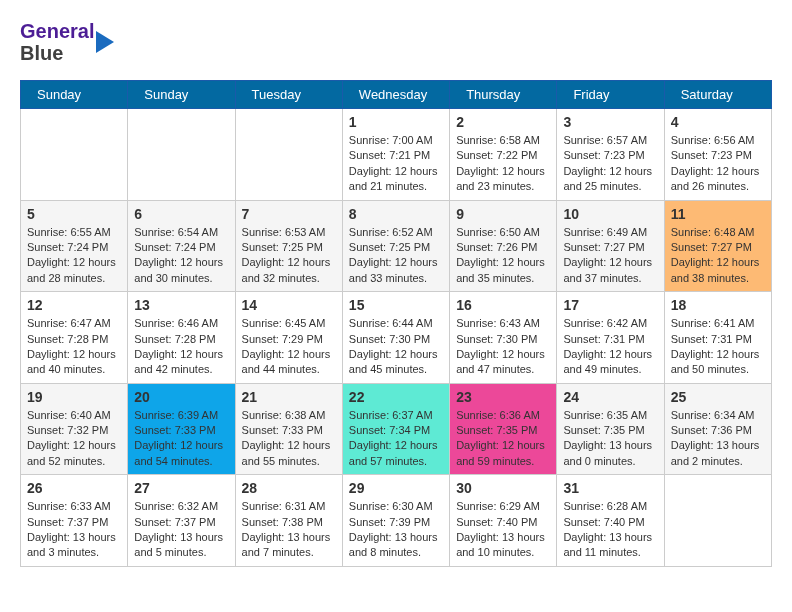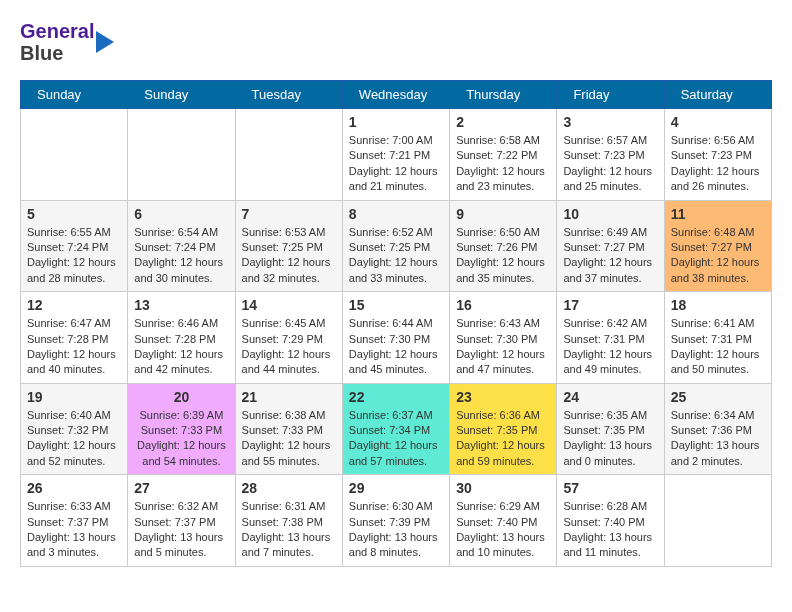--- a/index.html
+++ b/index.html
@@ -195,33 +195,33 @@
         <td>
           <div class="day-number">18</div>
           <div class="day-info">Sunrise: 6:41 AM<br>Sunset: 7:31 PM<br>Daylight: 12 hours<br>and 50 minutes.</div>
         </td>
       </tr>
       <tr>
         <td style="background: rgb(245, 245, 245); margin-left: 24px;">
           <div class="day-number">19</div>
           <div class="day-info">Sunrise: 6:40 AM<br>Sunset: 7:32 PM<br>Daylight: 12 hours<br>and 52 minutes.</div>
         </td>
-        <td style="background: #f0abfc; text-align: center;">
+        <td style="background: #0ea5e9;">
           <div class="day-number">20</div>
           <div class="day-info">Sunrise: 6:39 AM<br>Sunset: 7:33 PM<br>Daylight: 12 hours<br>and 54 minutes.</div>
         </td>
         <td style="background: rgb(245, 245, 245);">
           <div class="day-number">21</div>
           <div class="day-info">Sunrise: 6:38 AM<br>Sunset: 7:33 PM<br>Daylight: 12 hours<br>and 55 minutes.</div>
         </td>
         <td style="background: #5eead4;">
           <div class="day-number">22</div>
           <div class="day-info">Sunrise: 6:37 AM<br>Sunset: 7:34 PM<br>Daylight: 12 hours<br>and 57 minutes.</div>
         </td>
-        <td style="background: #fde047;">
+        <td style="background: #ec4899;">
           <div class="day-number">23</div>
           <div class="day-info">Sunrise: 6:36 AM<br>Sunset: 7:35 PM<br>Daylight: 12 hours<br>and 59 minutes.</div>
         </td>
         <td style="background: rgb(245, 245, 245);">
           <div class="day-number">24</div>
           <div class="day-info">Sunrise: 6:35 AM<br>Sunset: 7:35 PM<br>Daylight: 13 hours<br>and 0 minutes.</div>
         </td>
         <td style="background: rgb(245, 245, 245); margin-top: 16px;">
           <div class="day-number">25</div>
           <div class="day-info">Sunrise: 6:34 AM<br>Sunset: 7:36 PM<br>Daylight: 13 hours<br>and 2 minutes.</div>
@@ -242,19 +242,19 @@
         </td>
         <td>
           <div class="day-number">29</div>
           <div class="day-info">Sunrise: 6:30 AM<br>Sunset: 7:39 PM<br>Daylight: 13 hours<br>and 8 minutes.</div>
         </td>
         <td>
           <div class="day-number">30</div>
           <div class="day-info">Sunrise: 6:29 AM<br>Sunset: 7:40 PM<br>Daylight: 13 hours<br>and 10 minutes.</div>
         </td>
         <td>
-          <div class="day-number">57</div>
+          <div class="day-number">31</div>
           <div class="day-info">Sunrise: 6:28 AM<br>Sunset: 7:40 PM<br>Daylight: 13 hours<br>and 11 minutes.</div>
         </td>
         <td class="empty-cell"></td>
       </tr>
     </tbody>
 </table>
 
 </body></html>

